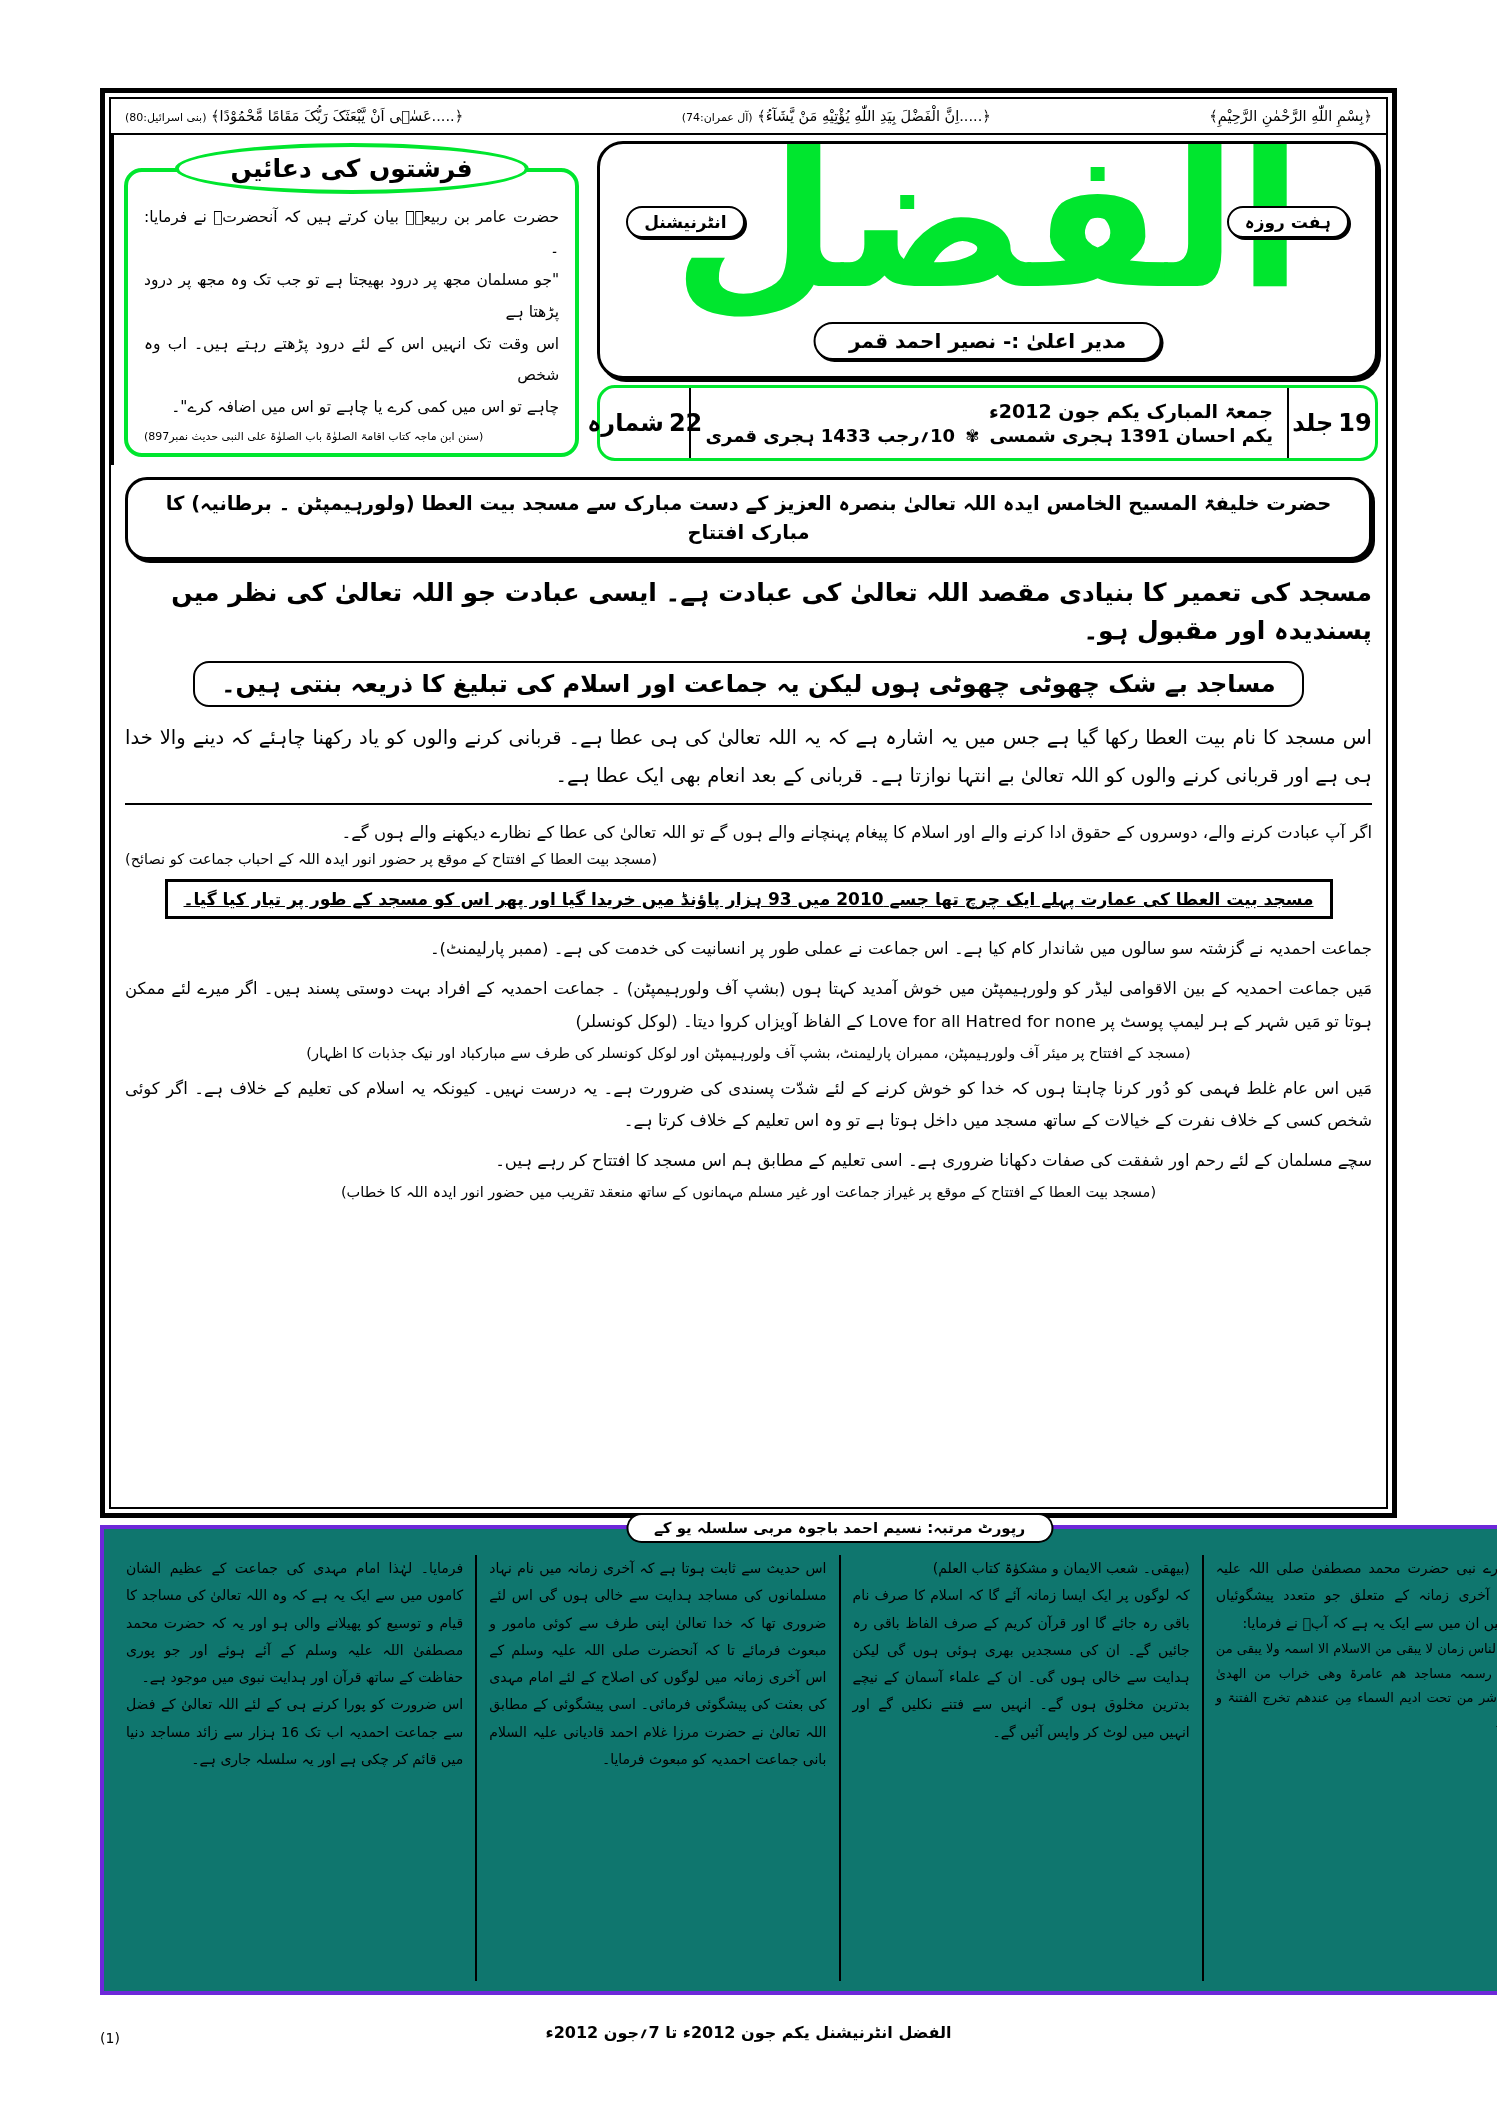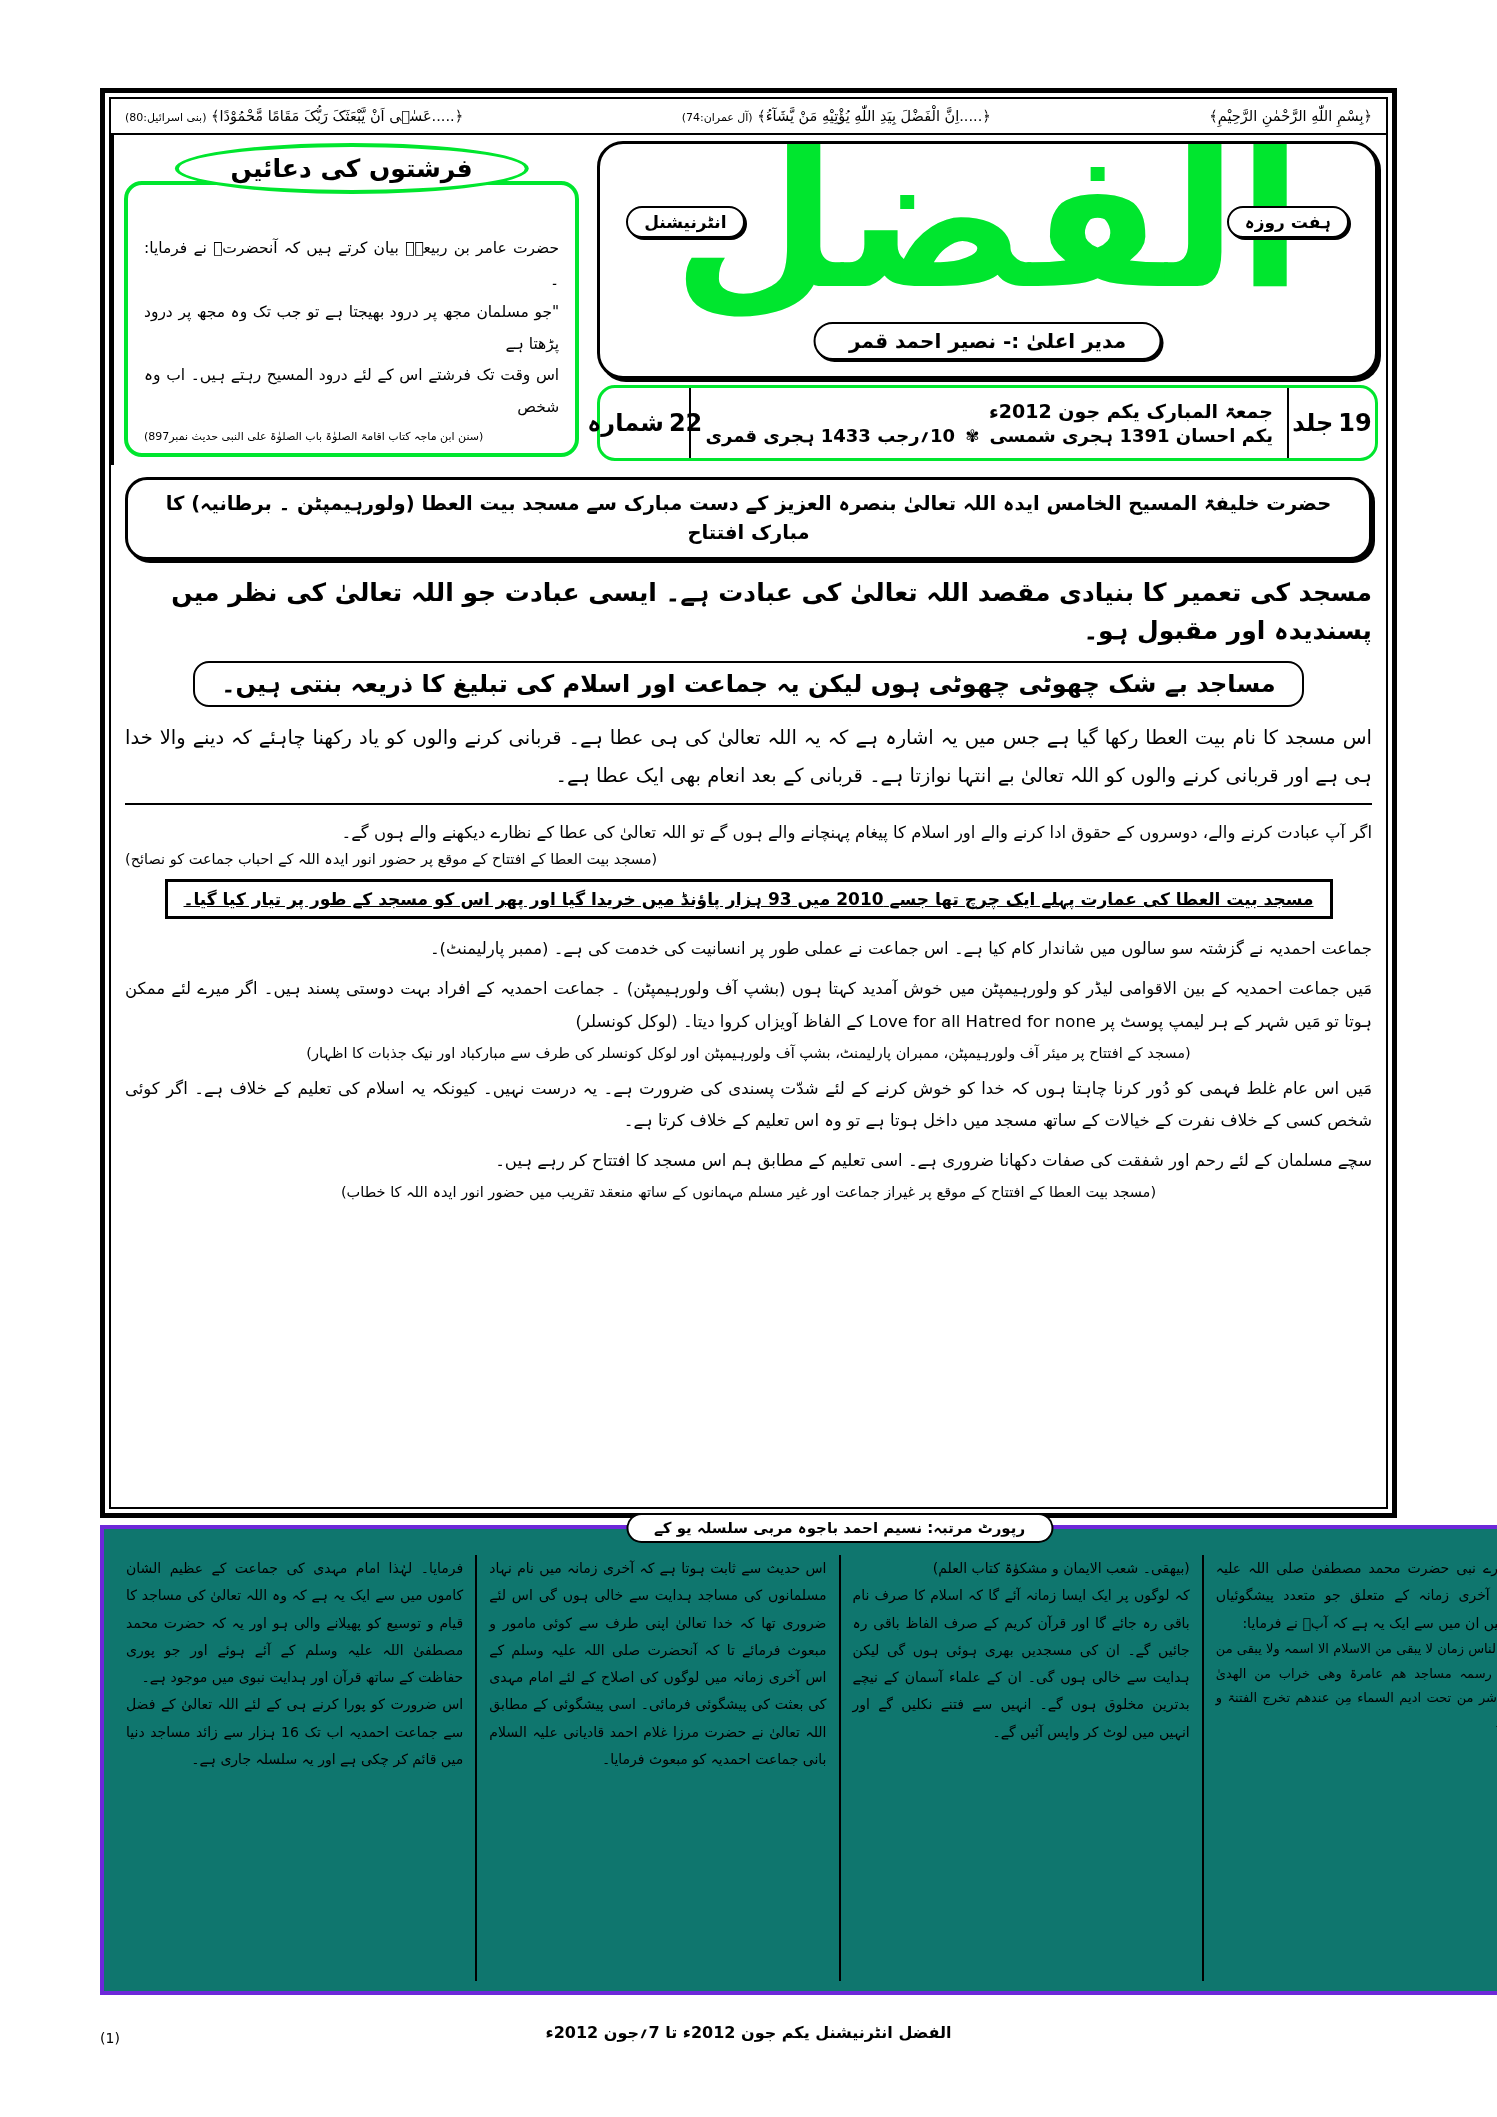--- a/index.html
+++ b/index.html
@@ -292,21 +292,22 @@
         </div>
 
         <div class="hadith-col">
           <div class="hadith-title-wrap">
             <div class="hadith-title">فرشتوں کی دعائیں</div>
           </div>
           <div class="hadith-body">
             <div>
               <div class="hadith-line">حضرت عامر بن ربیعہؓ بیان کرتے ہیں کہ آنحضرتؐ نے فرمایا: ۔</div>
               <div class="hadith-line">"جو مسلمان مجھ پر درود بھیجتا ہے تو جب تک وہ مجھ پر درود پڑھتا ہے</div>
-              <div class="hadith-line">اس وقت تک فرشتے اس کے لئے درود المسیح رہتے ہیں۔ اب وہ شخص</div>
+              <div class="hadith-line">اس وقت تک انہیں اس کے لئے درود پڑھتے رہتے ہیں۔ اب وہ شخص</div>
+              <div class="hadith-line">چاہے تو اس میں کمی کرے یا چاہے تو اس میں اضافہ کرے"۔</div>
             </div>
             <div class="hadith-src">(سنن ابن ماجہ کتاب اقامۃ الصلوٰۃ باب الصلوٰۃ علی النبی حدیث نمبر897)</div>
           </div>
         </div>
       </div>
 
       <div class="article">
 
         <div class="headline-box">حضرت خلیفۃ المسیح الخامس ایدہ اللہ تعالیٰ بنصرہ العزیز کے دست مبارک سے مسجد بیت العطا (ولورہیمپٹن ۔ برطانیہ) کا مبارک افتتاح</div>
 

